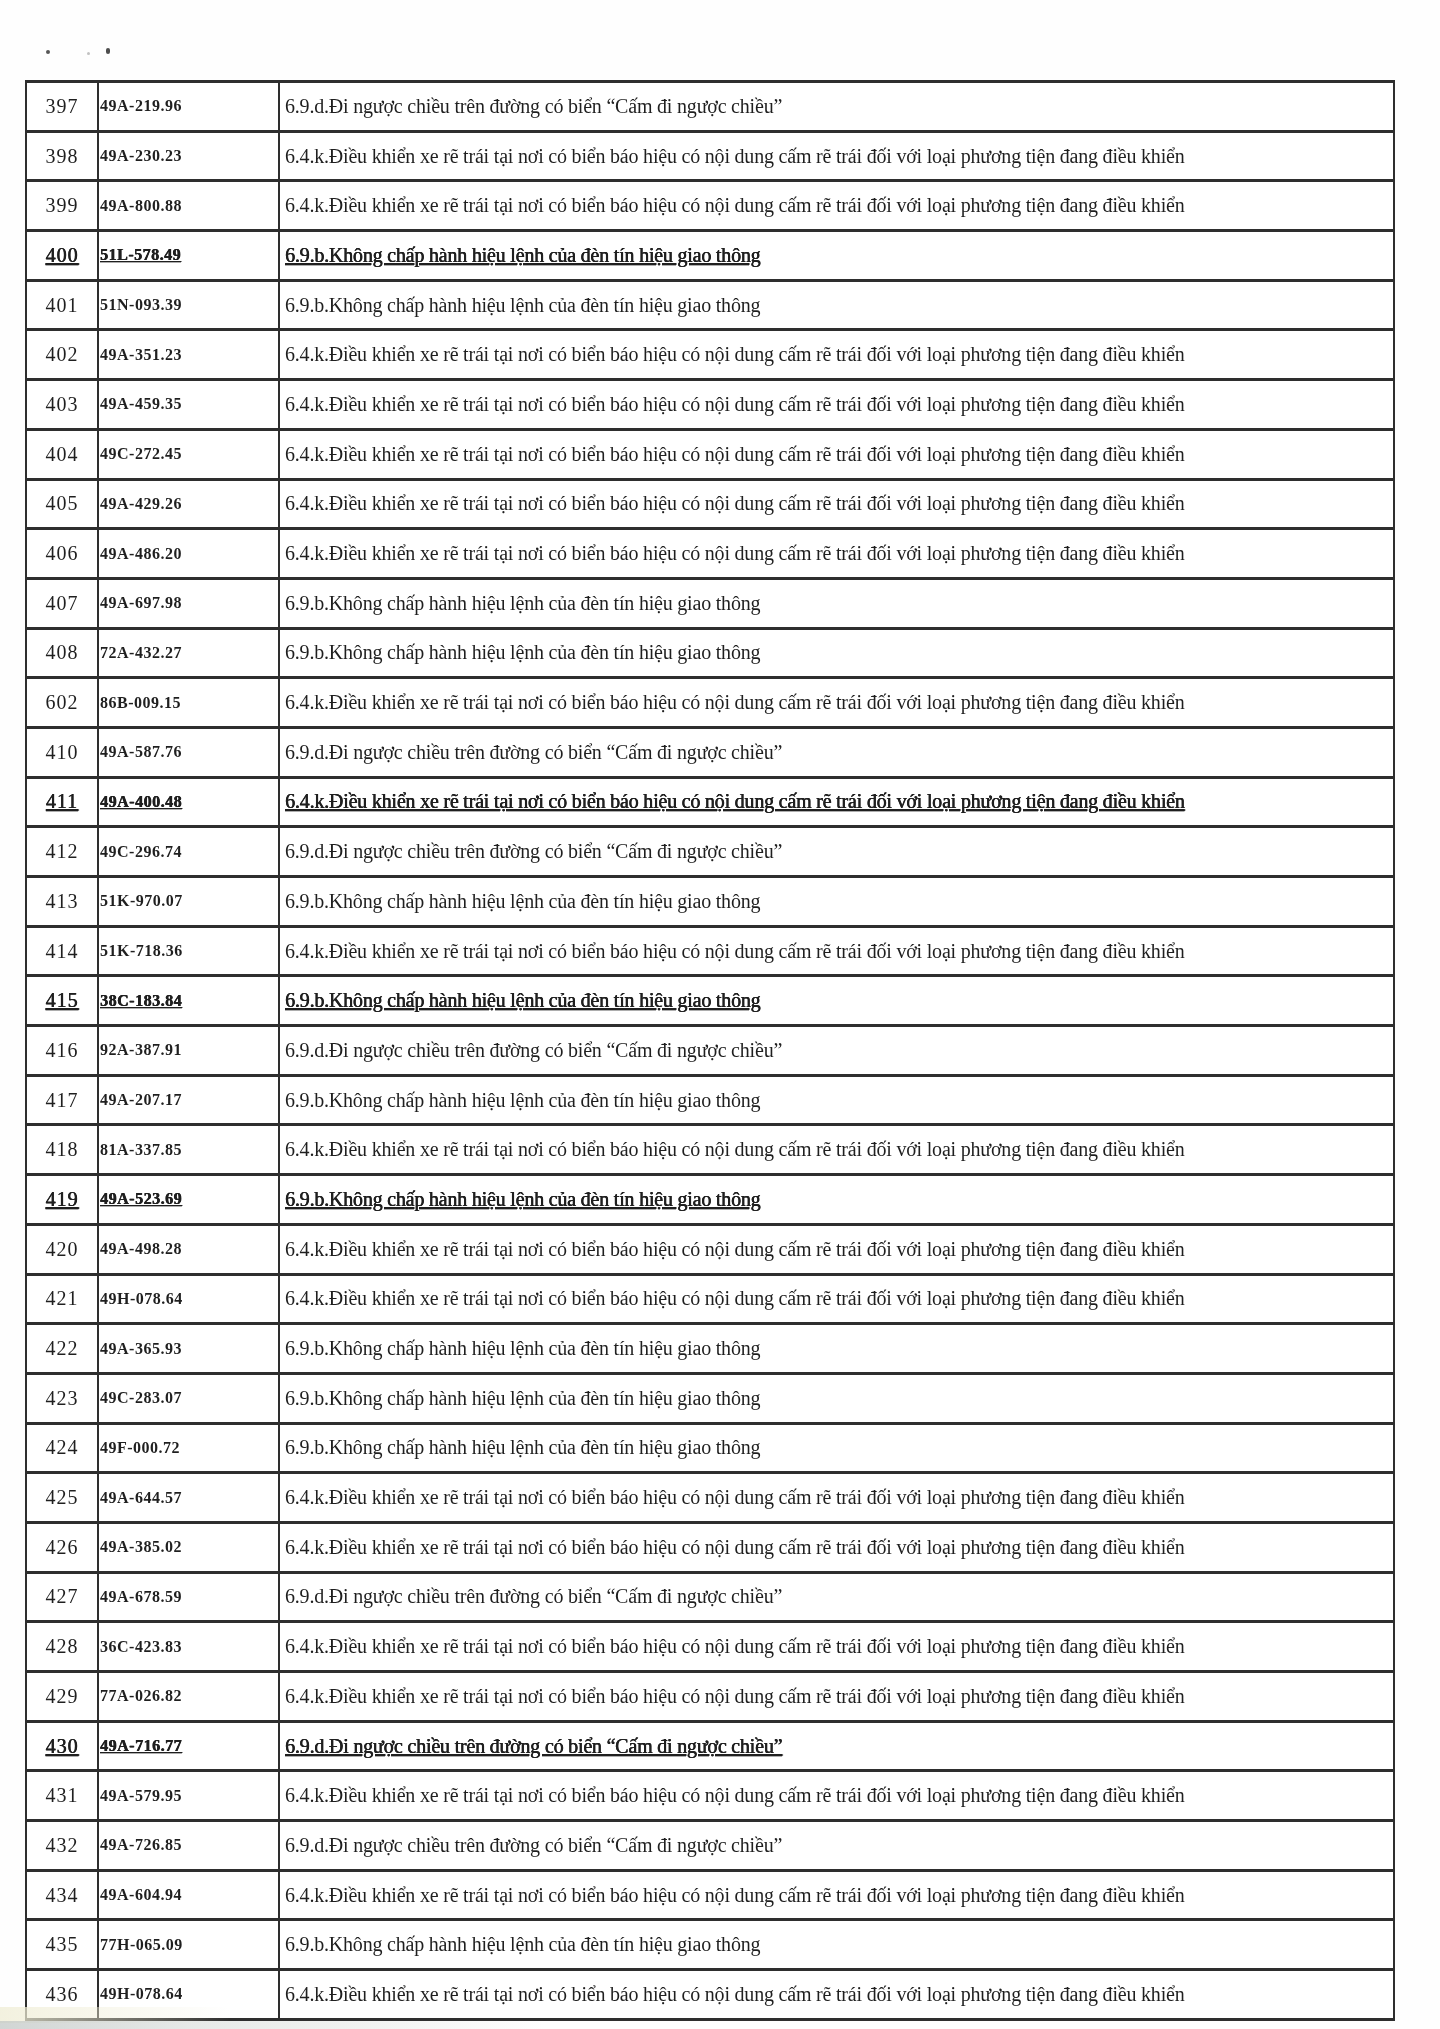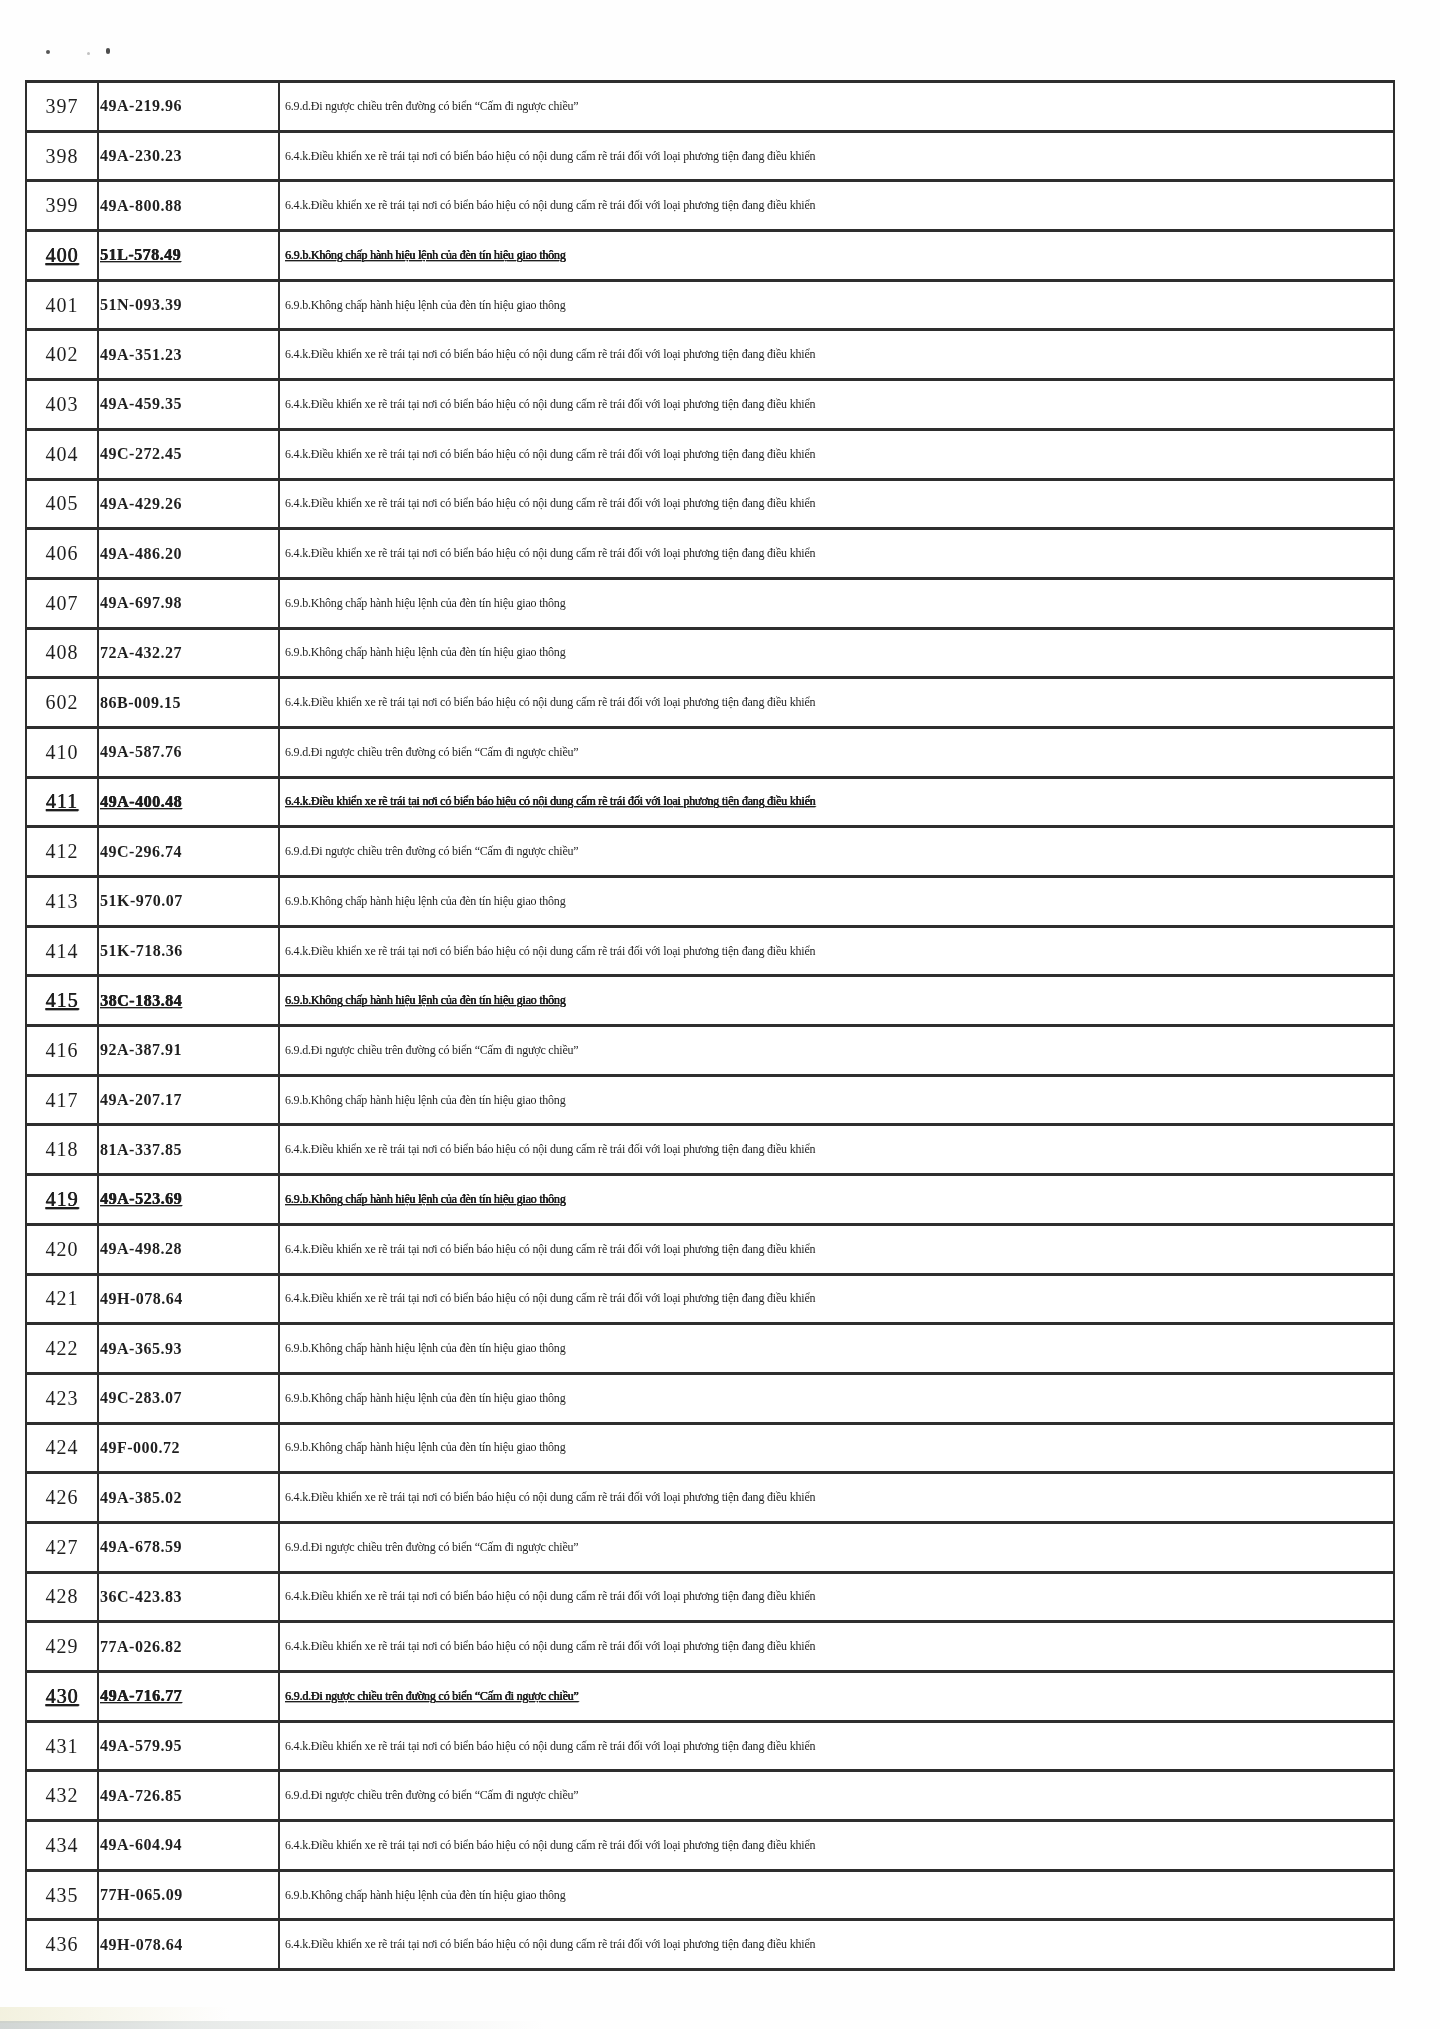--- a/index.html
+++ b/index.html
@@ -48,21 +48,21 @@
     text-align: center;
     font-size: 20px;
     letter-spacing: 1px;
   }
   td.plate {
     font-weight: bold;
     font-size: 16px;
     letter-spacing: .5px;
   }
   td.viol {
-    font-size: 12px;
+    font-size: 20px;
     letter-spacing: -0.2px;
     padding: 0 2px 0 5px;
     text-align: left;
   }
   tr.smudged td {
     text-shadow: 0.5px 0 0 #222, 0 0.4px 0.5px #333;
     text-decoration: underline;
   }
 </style>
 </head>
@@ -240,20 +240,25 @@
     <td class="plate">49C-283.07</td>
     <td class="viol">6.9.b.Không chấp hành hiệu lệnh của đèn tín hiệu giao thông</td>
   </tr>
 
   <tr>
     <td class="no">424</td>
     <td class="plate">49F-000.72</td>
     <td class="viol">6.9.b.Không chấp hành hiệu lệnh của đèn tín hiệu giao thông</td>
   </tr>
 
+  <tr>
+    <td class="no">425</td>
+    <td class="plate">49A-644.57</td>
+    <td class="viol">6.4.k.Điều khiển xe rẽ trái tại nơi có biển báo hiệu có nội dung cấm rẽ trái đối với loại phương tiện đang điều khiển</td>
+  </tr>
 
   <tr>
     <td class="no">426</td>
     <td class="plate">49A-385.02</td>
     <td class="viol">6.4.k.Điều khiển xe rẽ trái tại nơi có biển báo hiệu có nội dung cấm rẽ trái đối với loại phương tiện đang điều khiển</td>
   </tr>
 
   <tr>
     <td class="no">427</td>
     <td class="plate">49A-678.59</td>

